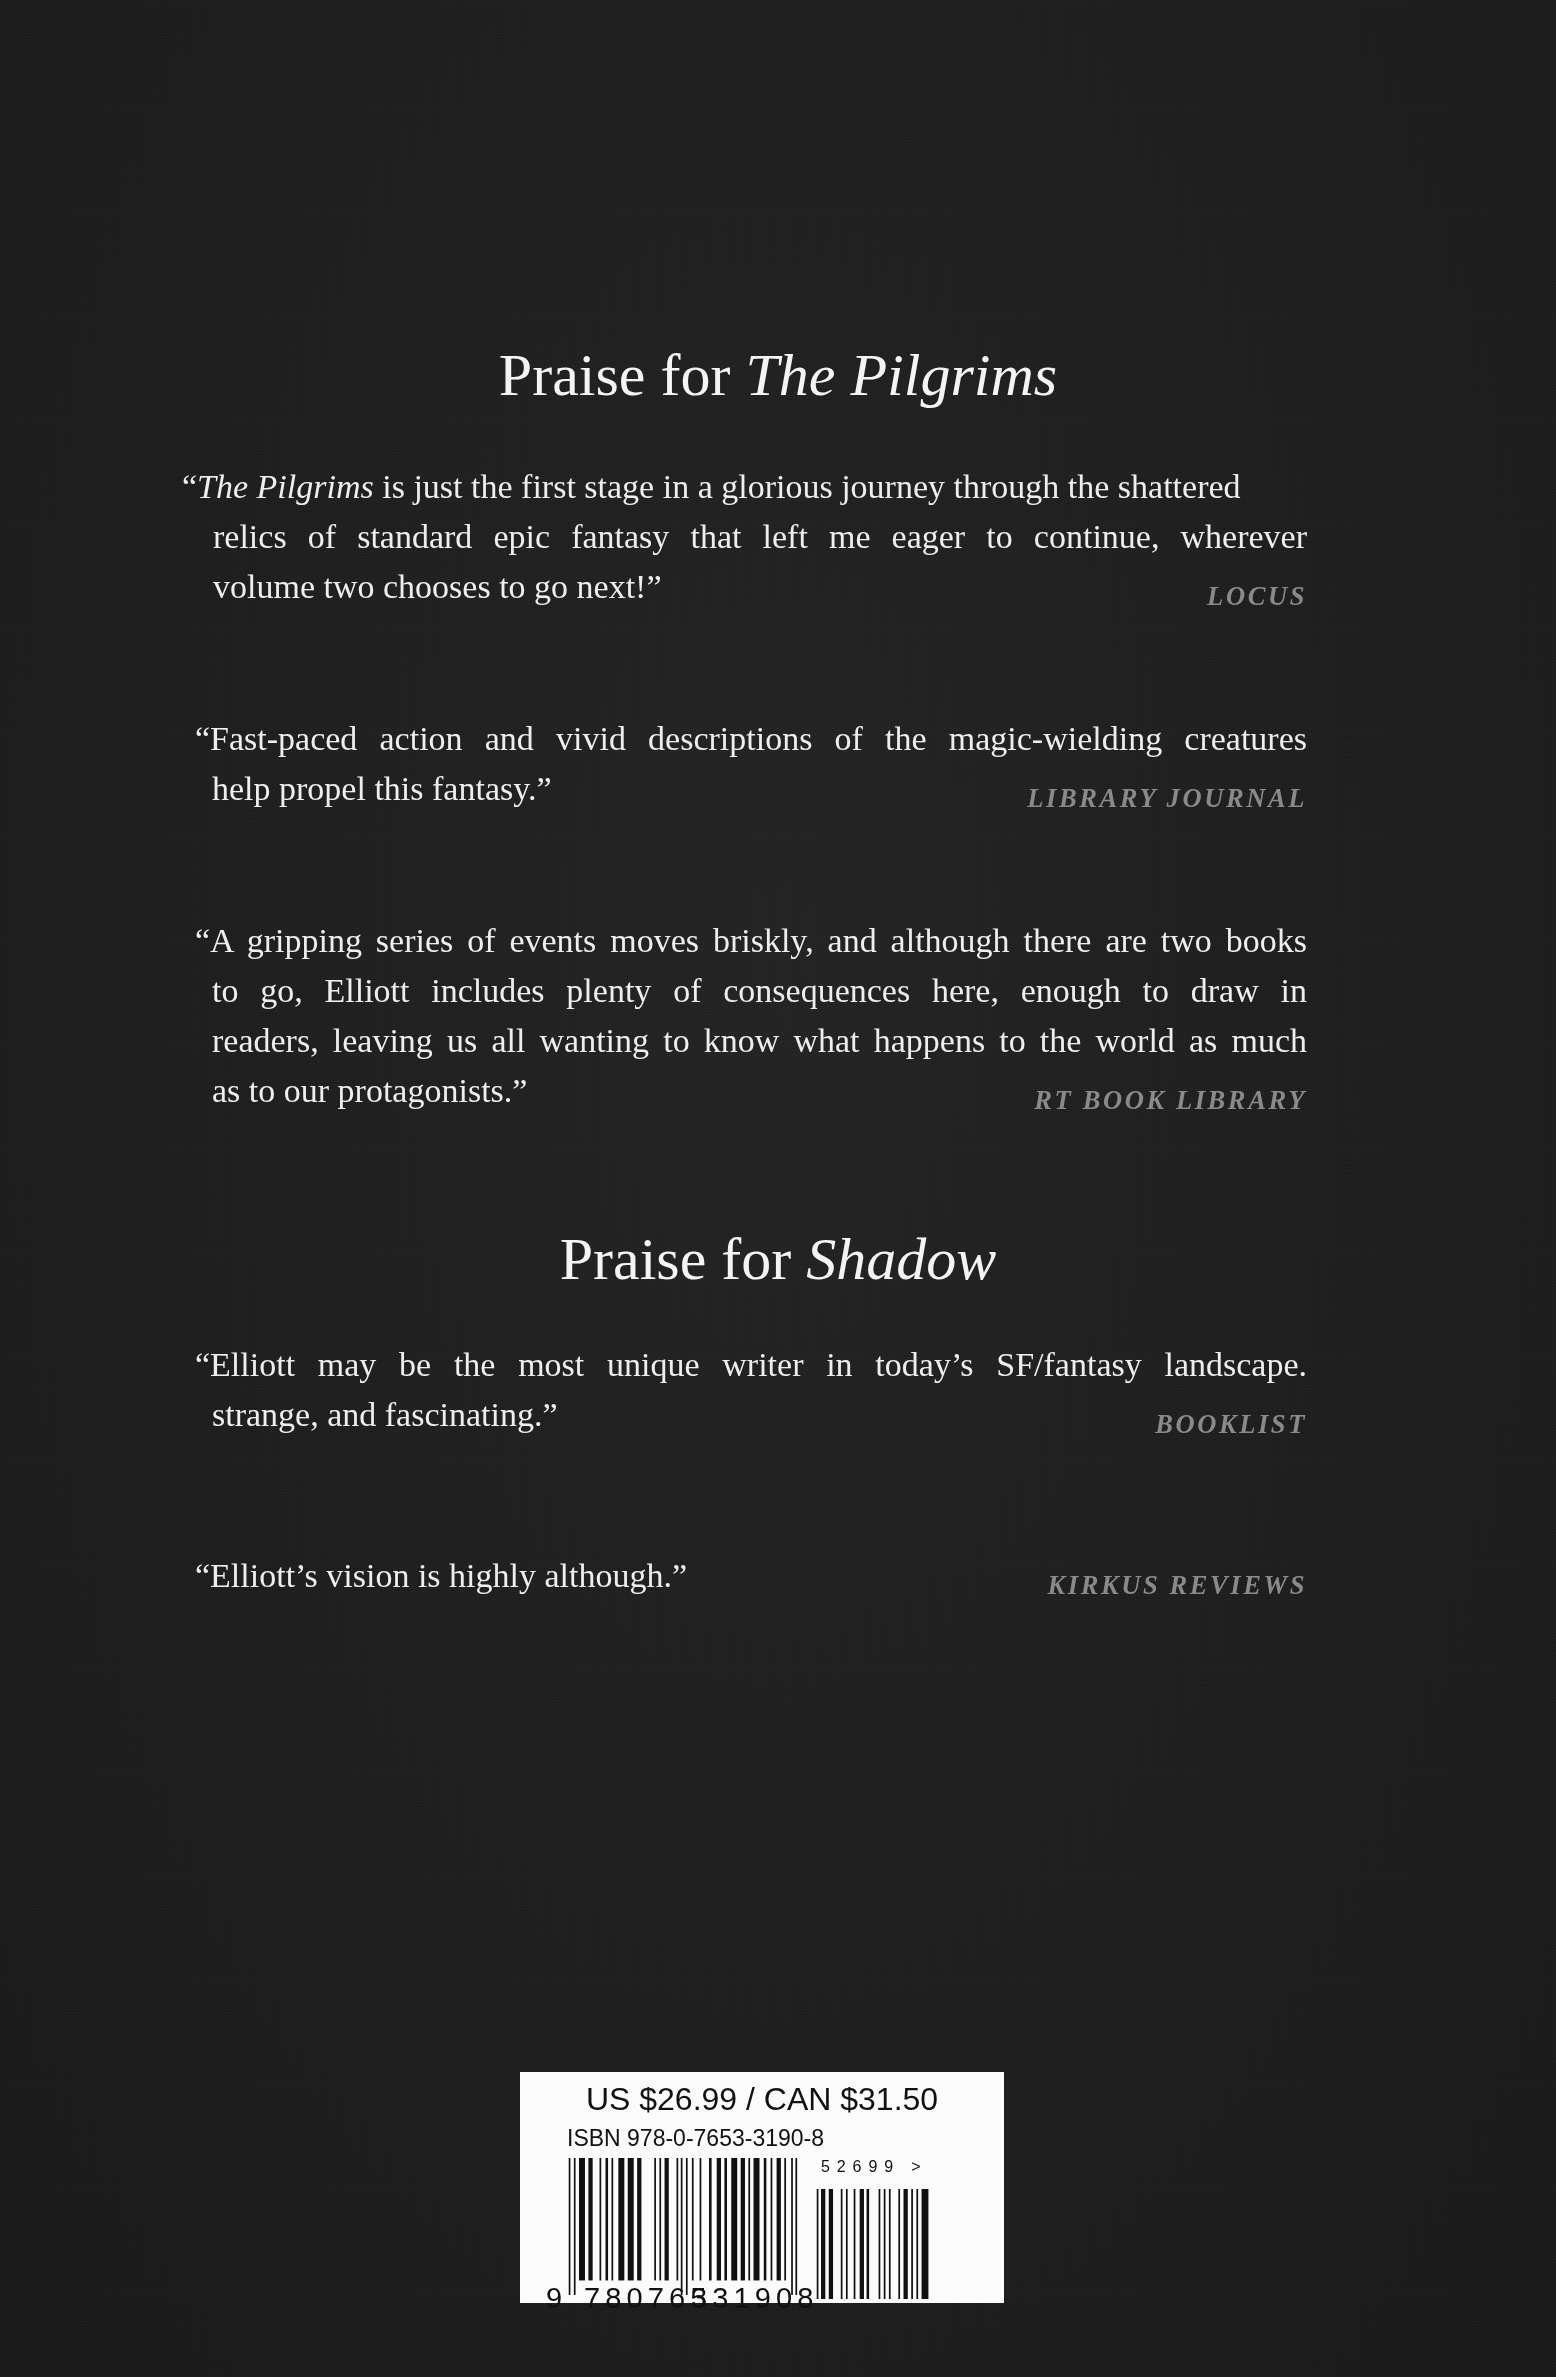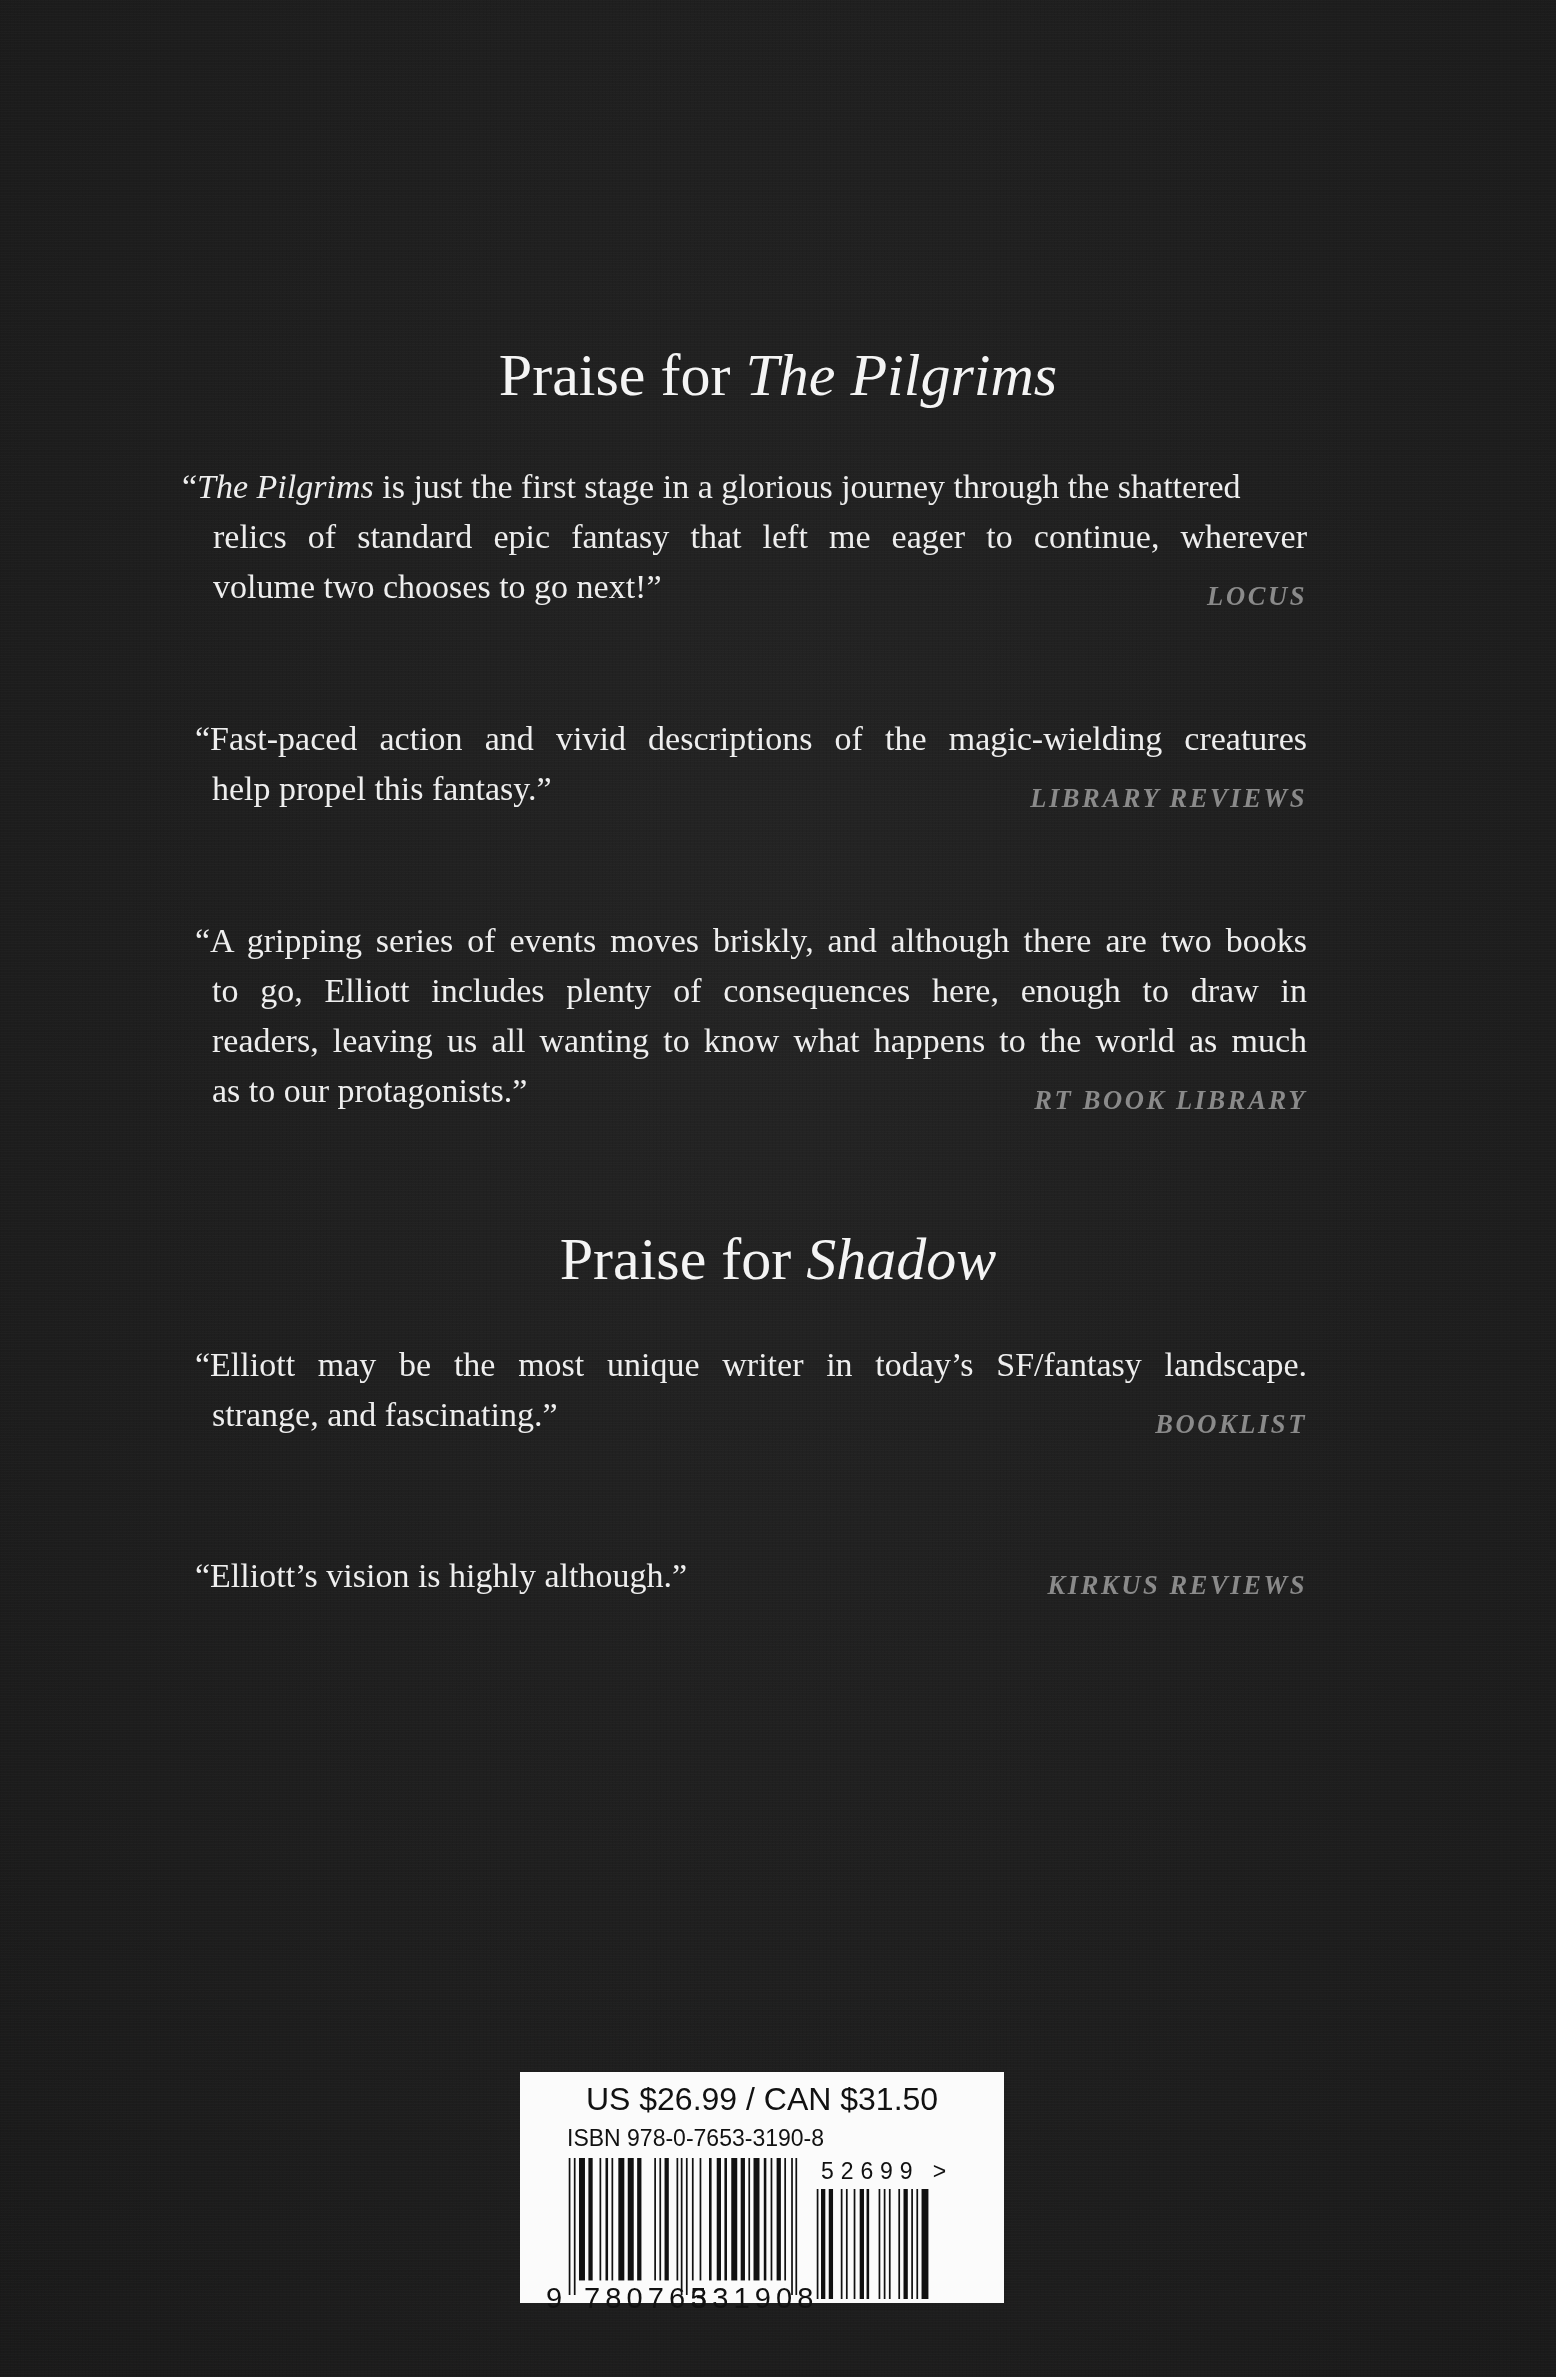--- a/index.html
+++ b/index.html
@@ -40,21 +40,21 @@
     font-family: "Liberation Sans", "DejaVu Sans", sans-serif; color: #111;
   }
   .price {
     position: absolute; left: 0; width: 484px; top: 8.6px; text-align: center;
     font-size: 32px; letter-spacing: 0px;
   }
   .isbn {
     position: absolute; left: 47px; top: 53px; font-size: 23px;
   }
   .addon-num {
-    position: absolute; left: 301px; top: 86px; font-size: 23px; letter-spacing: 6.9px;
+    position: absolute; left: 301px; top: 86px; font-size: 16px; letter-spacing: 6.9px;
   }
   .bars-main {
     position: absolute; left: 47px; top: 86px; width: 231px; height: 137px;
   }
   .bars-addon {
     position: absolute; left: 295px; top: 117px; width: 116px; height: 110px;
   }
   .ean-digits {
     position: absolute; top: 210px; font-size: 29px; letter-spacing: 5.1px;
   }
@@ -72,21 +72,21 @@
   <span class="line" style="padding-left:31px;">
     <span>volume two chooses to go next!”</span>
     <span class="attrib" style="top:8.6px;">LOCUS</span>
   </span>
 </div>
 
 <div class="quote" style="top:714px;">
   <span class="line justify">“Fast-paced action and vivid descriptions of the magic-wielding creatures</span>
   <span class="line cont">
     <span>help propel this fantasy.”</span>
-    <span class="attrib" style="top:8.6px;">LIBRARY REVIEWS</span>
+    <span class="attrib" style="top:8.6px;">LIBRARY JOURNAL</span>
   </span>
 </div>
 
 <div class="quote" style="top:916px;">
   <span class="line justify">“A gripping series of events moves briskly, and although there are two books</span>
   <span class="line cont justify">to go, Elliott includes plenty of consequences here, enough to draw in</span>
   <span class="line cont justify">readers, leaving us all wanting to know what happens to the world as much</span>
   <span class="line cont">
     <span>as to our protagonists.”</span>
     <span class="attrib" style="top:8.6px;">RT BOOK LIBRARY</span>

